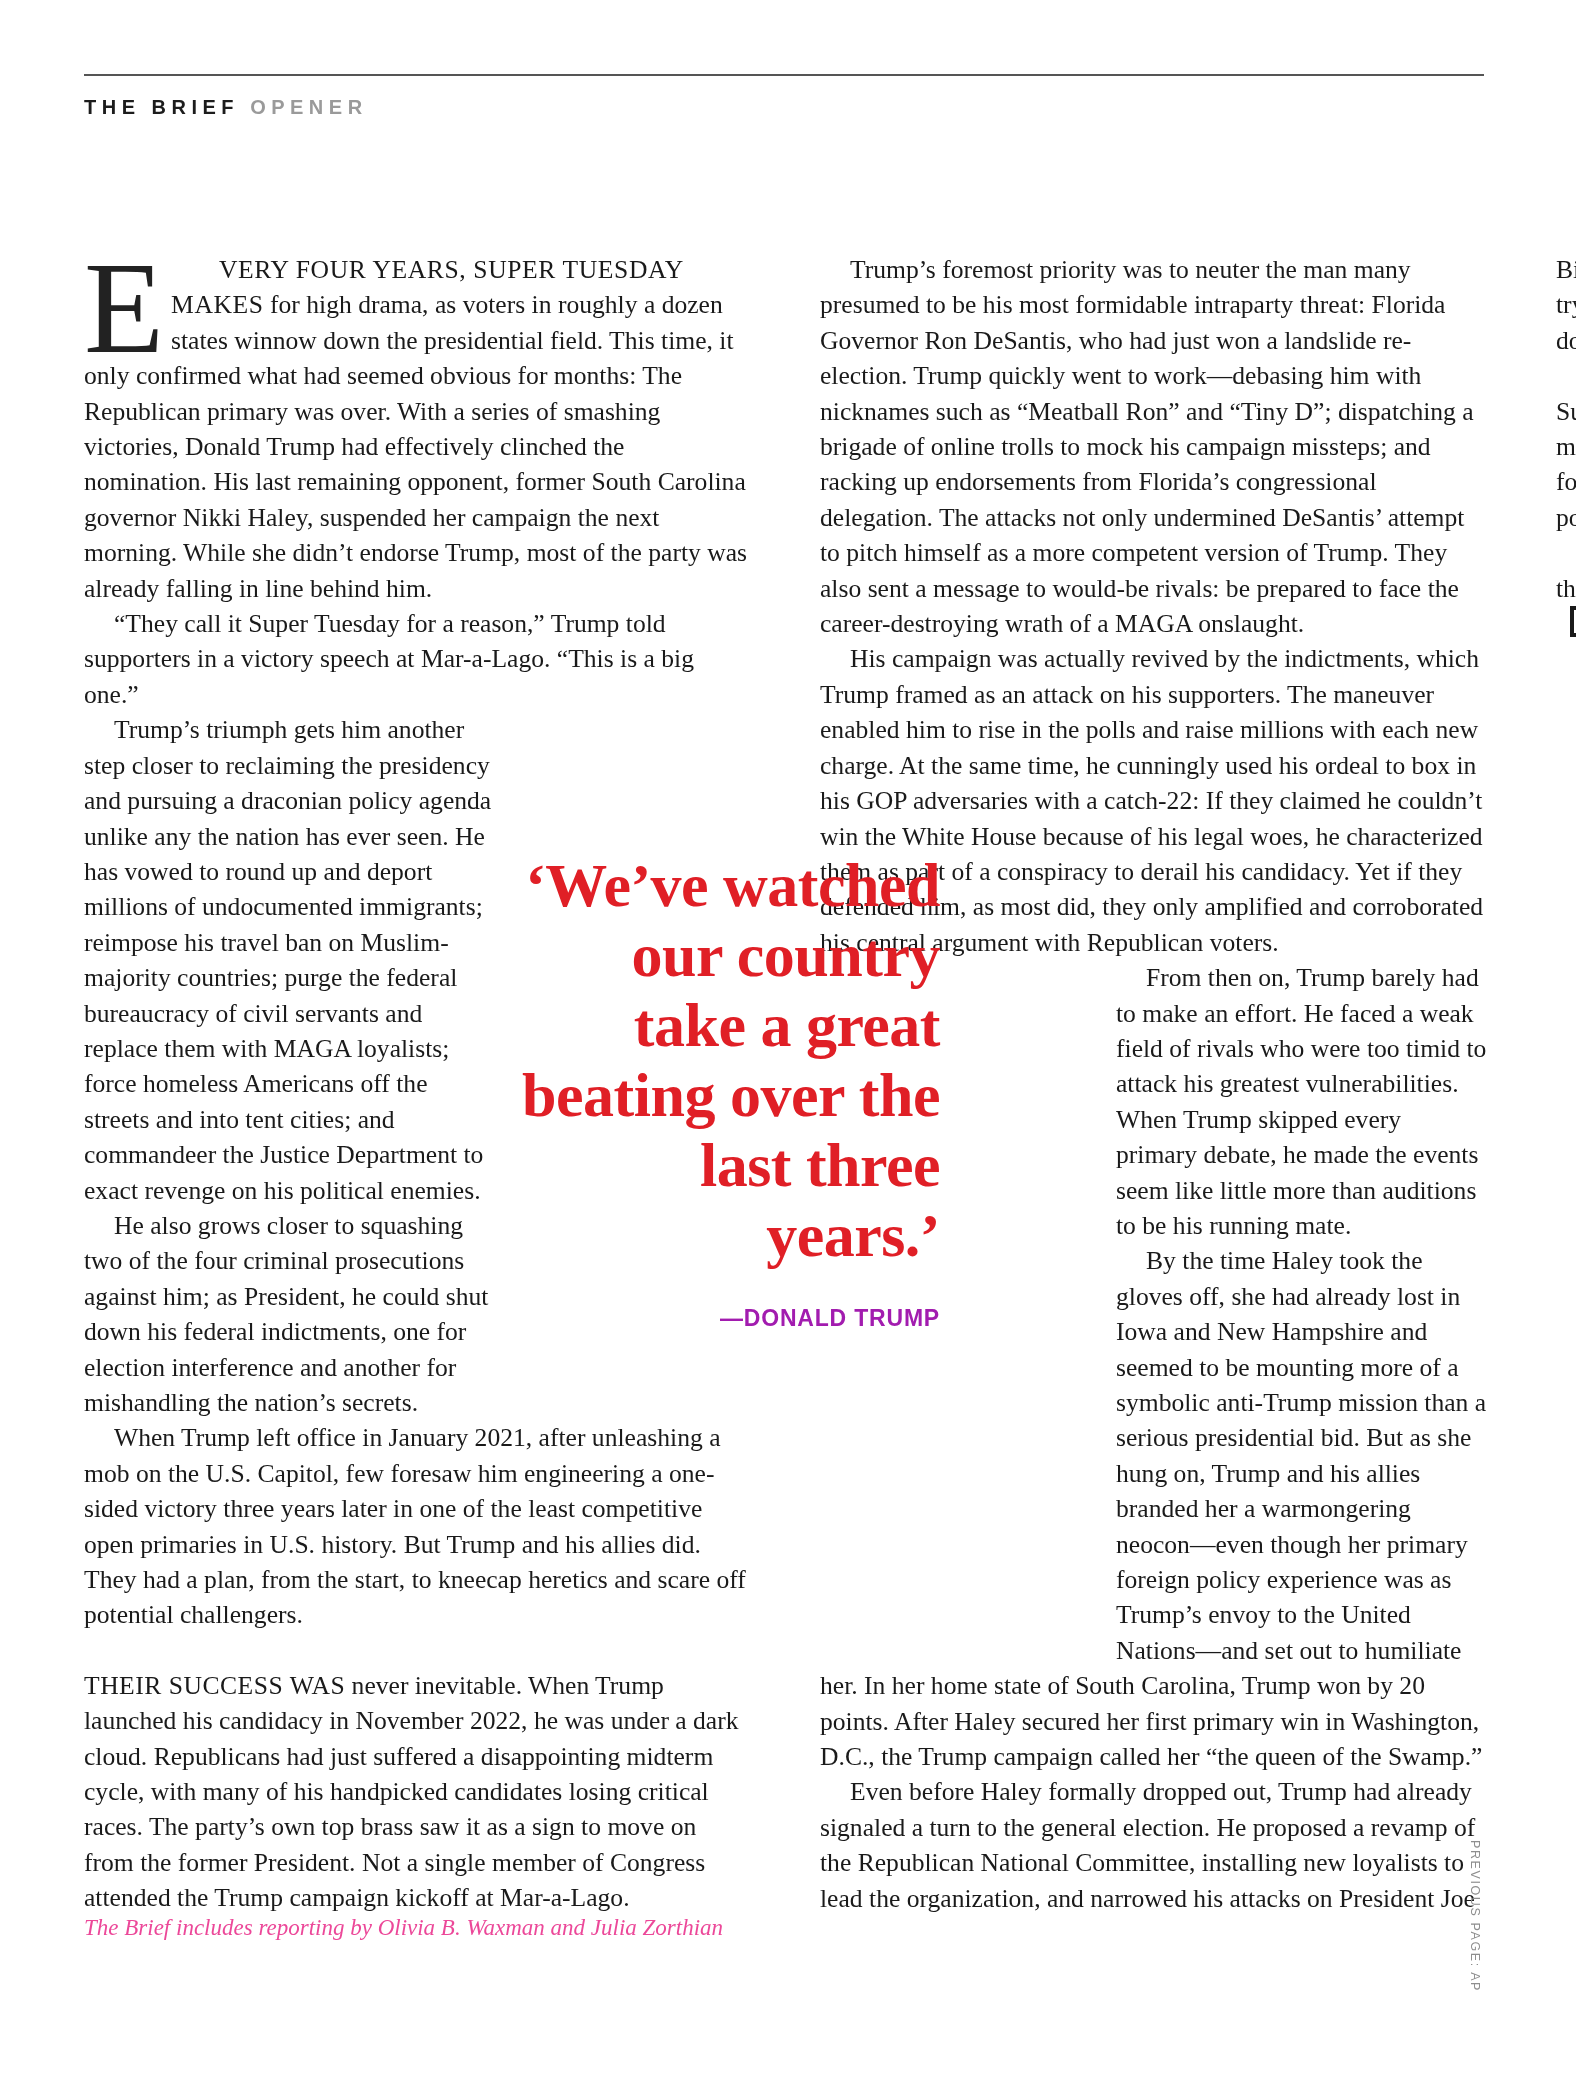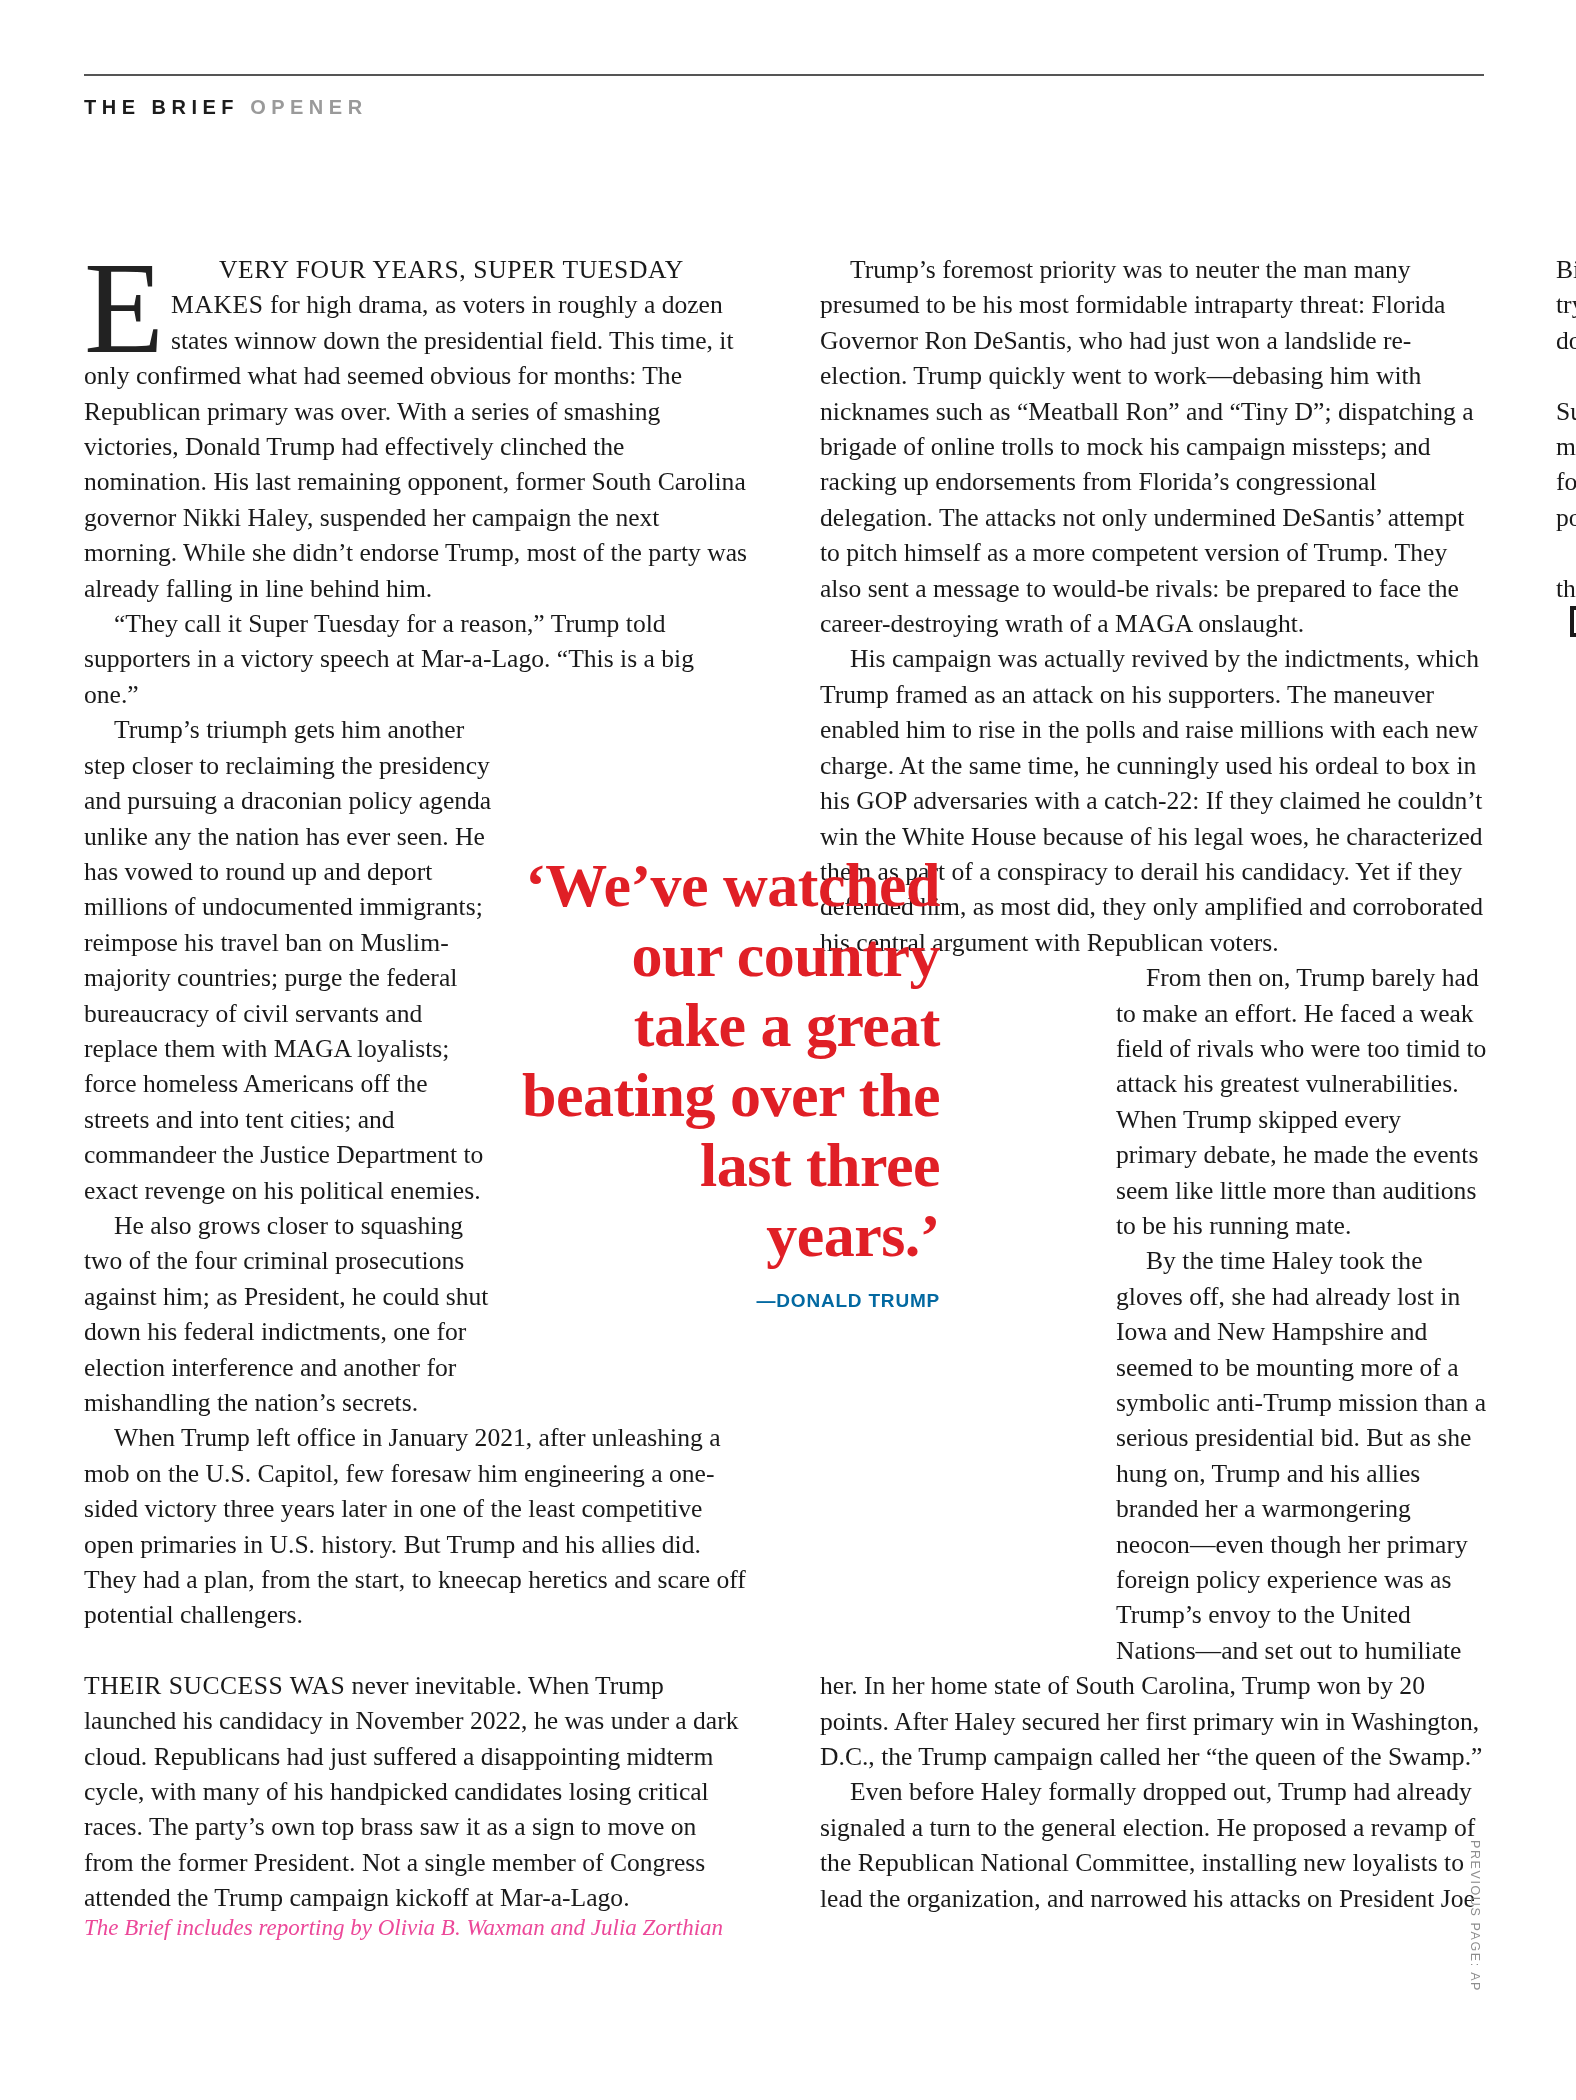--- a/index.html
+++ b/index.html
@@ -97,26 +97,26 @@
   }
   .pullquote .pq-text {
     font-family: "Liberation Serif", "DejaVu Serif", serif;
     font-weight: bold;
     font-size: 62px;
     line-height: 70px;
     color: #e01f26;
     letter-spacing: -0.5px;
   }
   .pullquote .pq-attrib {
-    margin-top: 20px;
+    margin-top: 35px;
     font-family: "Liberation Sans", "DejaVu Sans", sans-serif;
     font-weight: bold;
-    font-size: 19px;
+    font-size: 23px;
     letter-spacing: 0.8px;
-    color: #0369a1;
+    color: #a21caf;
   }
 
   
   .spacer-left {
     float: right;
     width: 258px;
     height: 640px;
     shape-outside: inset(0);
     margin: 0;
   }

